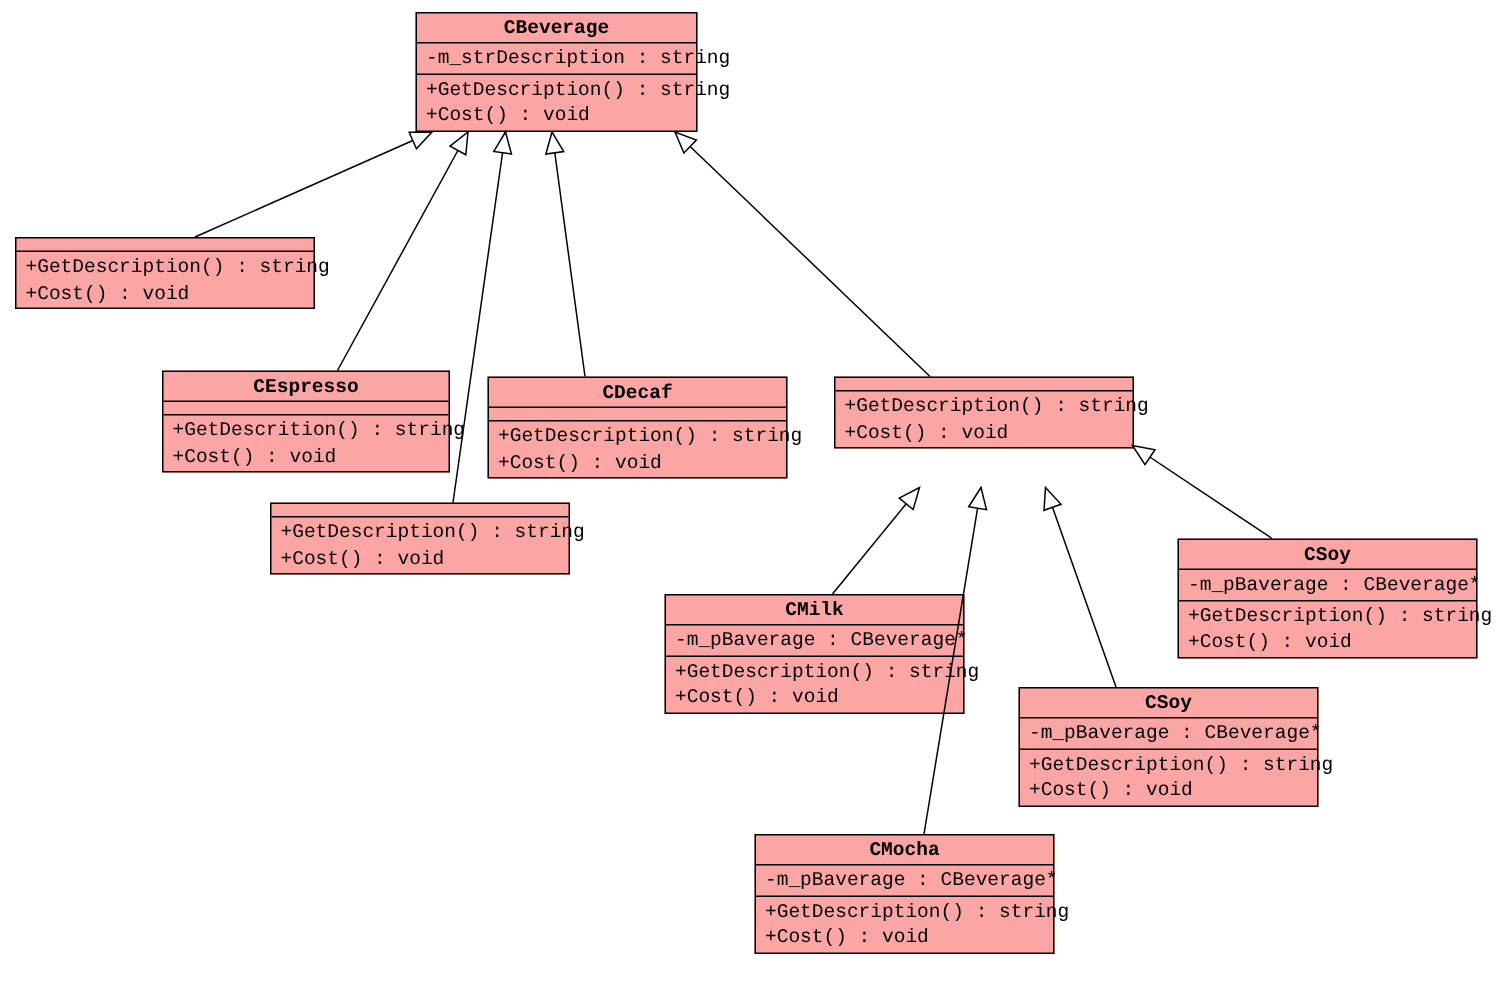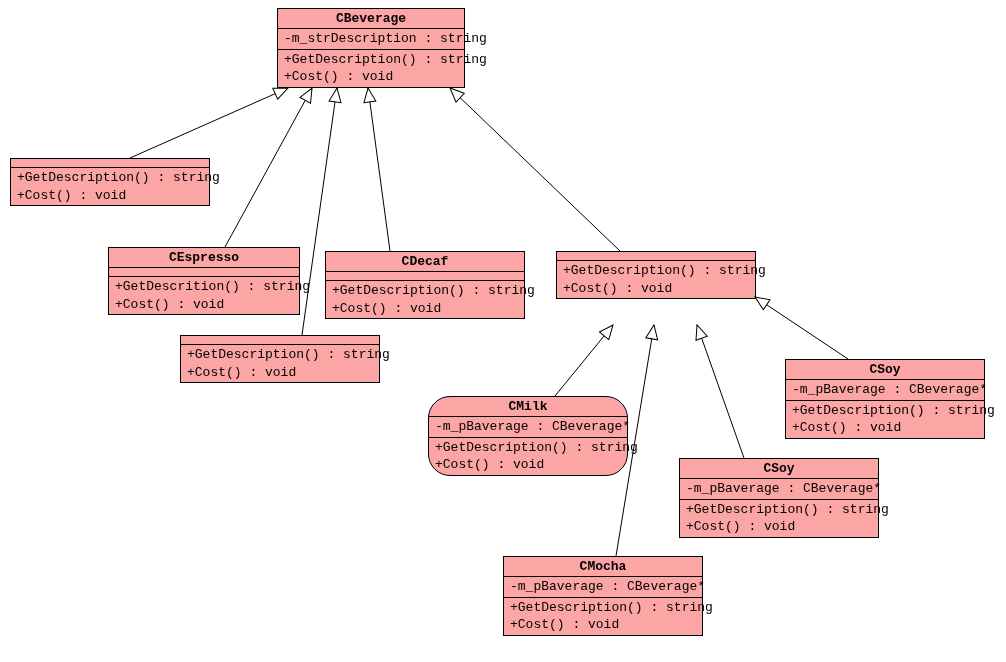--- a/index.html
+++ b/index.html
@@ -100,21 +100,21 @@
 </div>
 
 <div class="class-box" style="left:556px; top:251px; width:198px;">
   <div class="attrs"></div>
   <div class="ops">
     <div class="row">+GetDescription() : string</div>
     <div class="row">+Cost() : void</div>
   </div>
 </div>
 
-<div class="class-box" style="left:428px; top:396px; width:198px;border-radius:22px;">
+<div class="class-box" style="left:443px; top:396px; width:198px;">
   <div class="title">CMilk</div>
   <div class="attrs">
     <div class="row">-m_pBaverage : CBeverage*</div>
   </div>
   <div class="ops">
     <div class="row">+GetDescription() : string</div>
     <div class="row">+Cost() : void</div>
   </div>
 </div>
 

